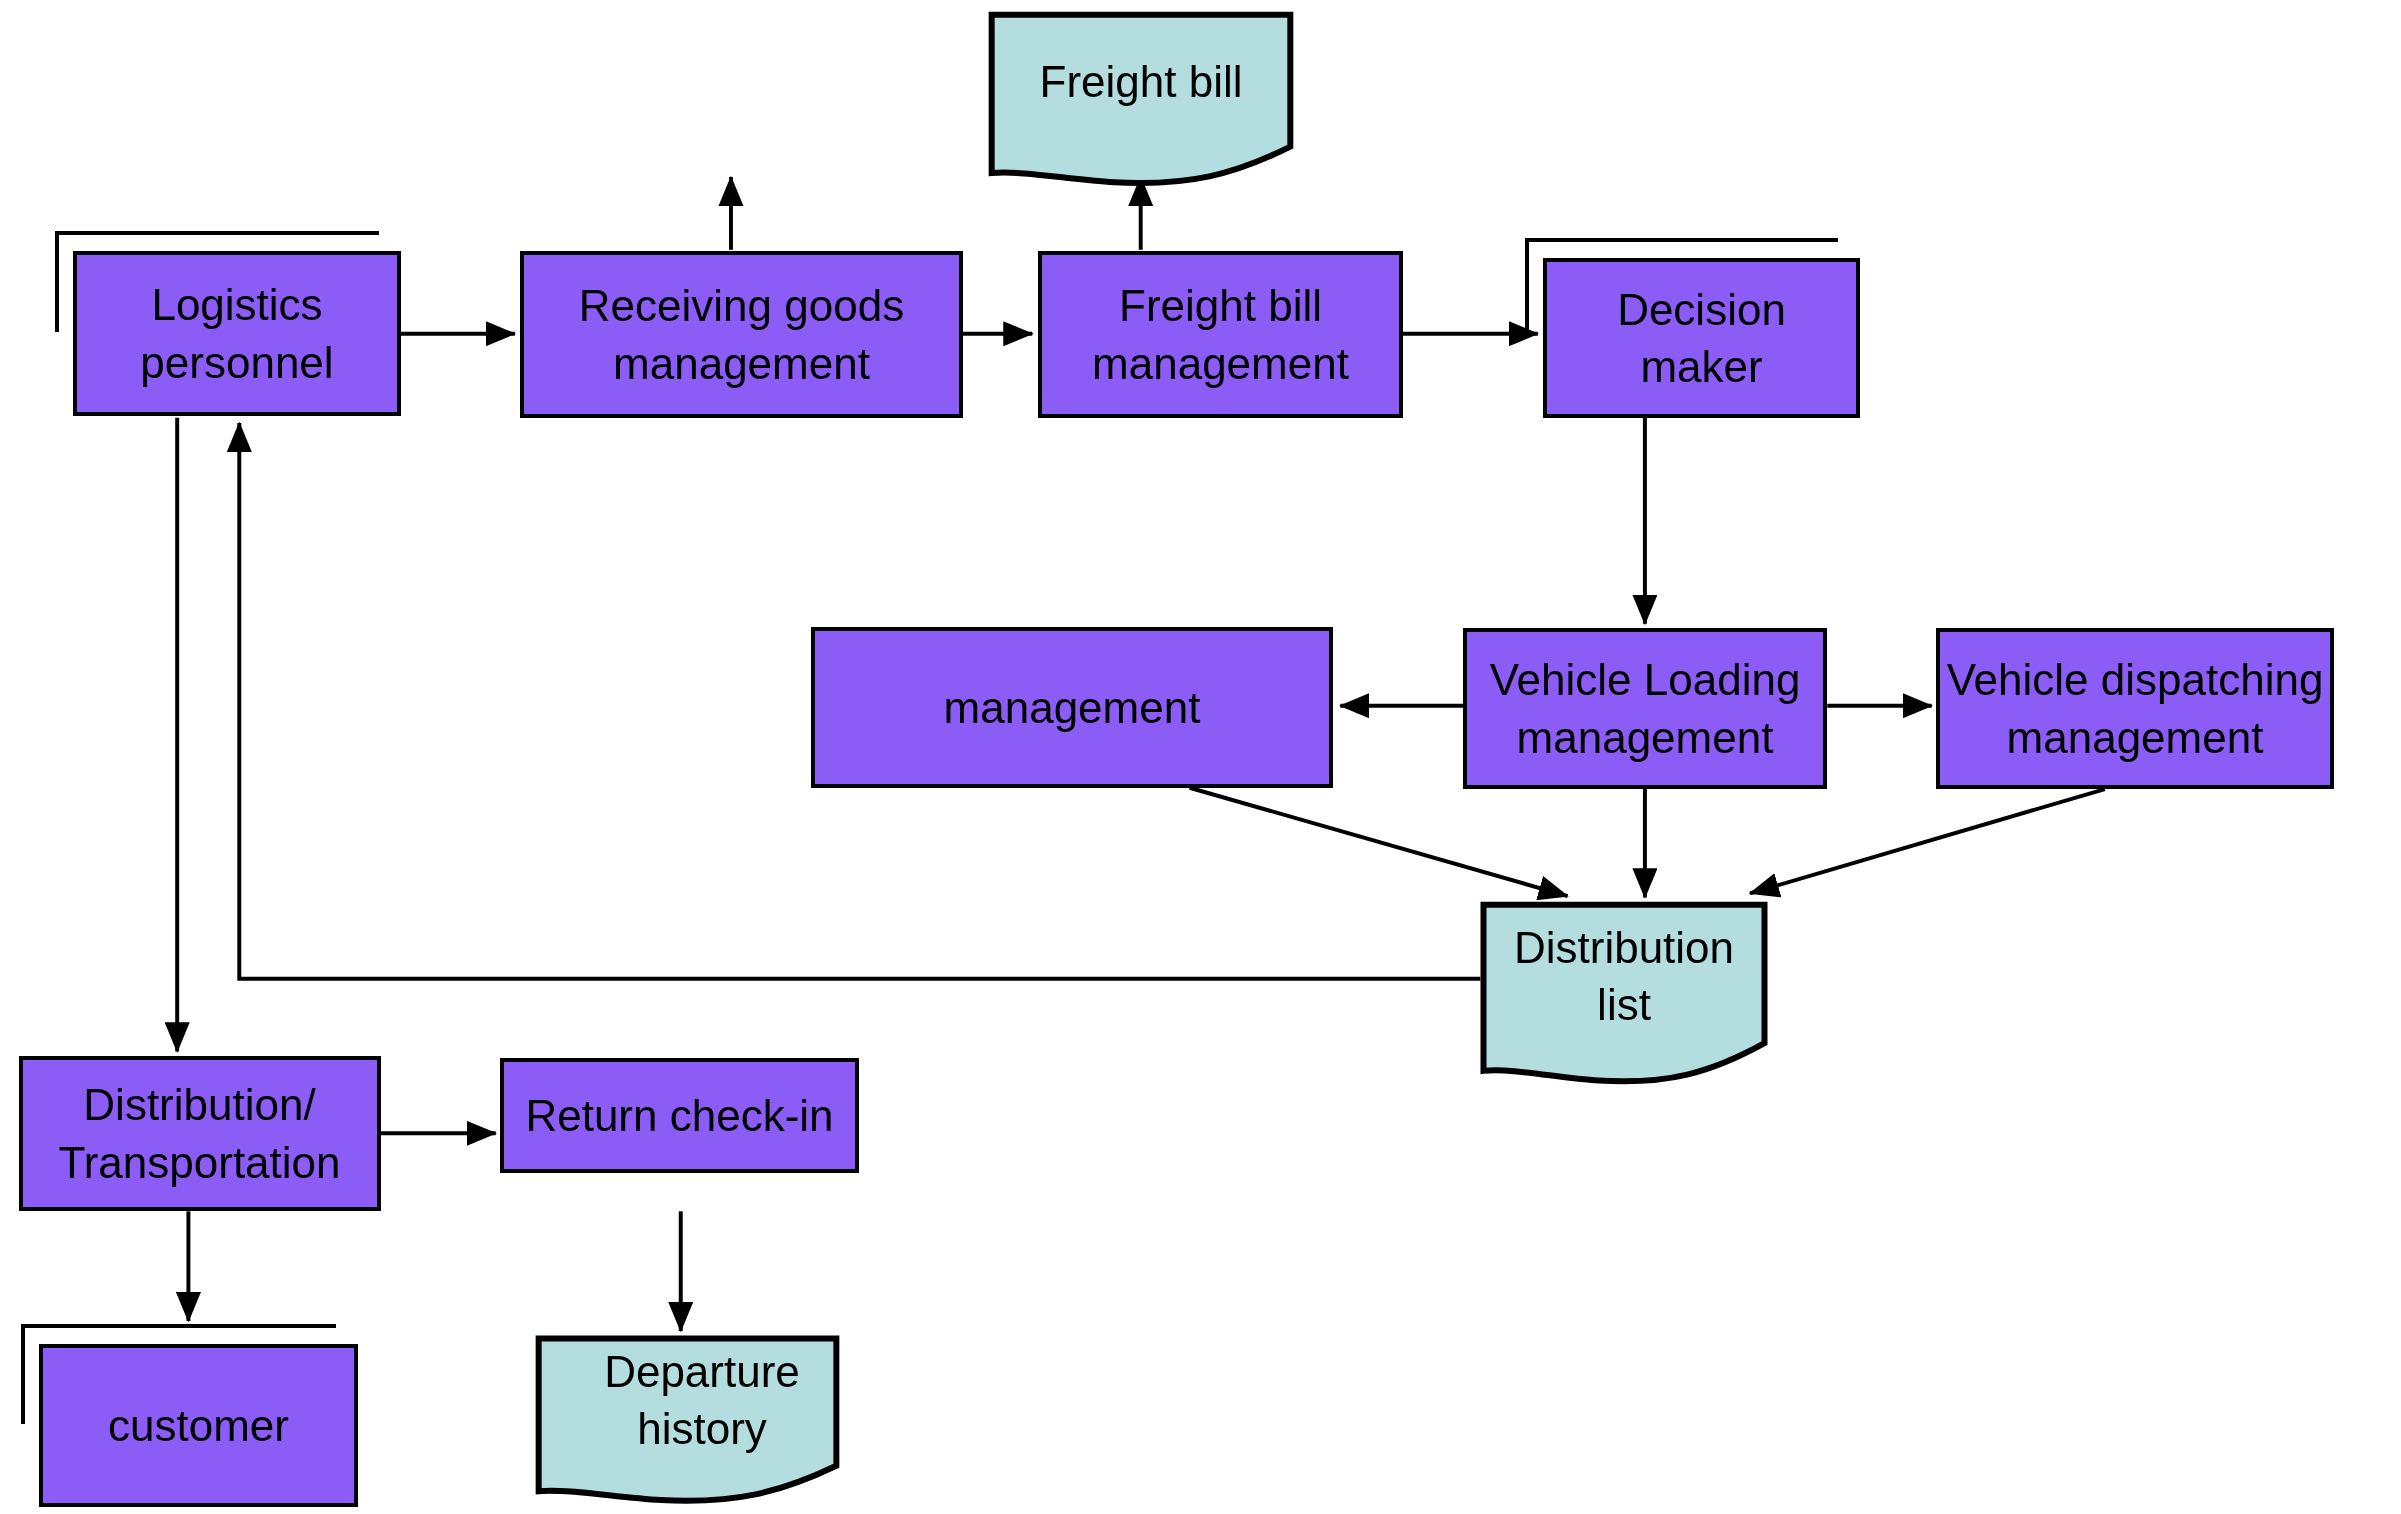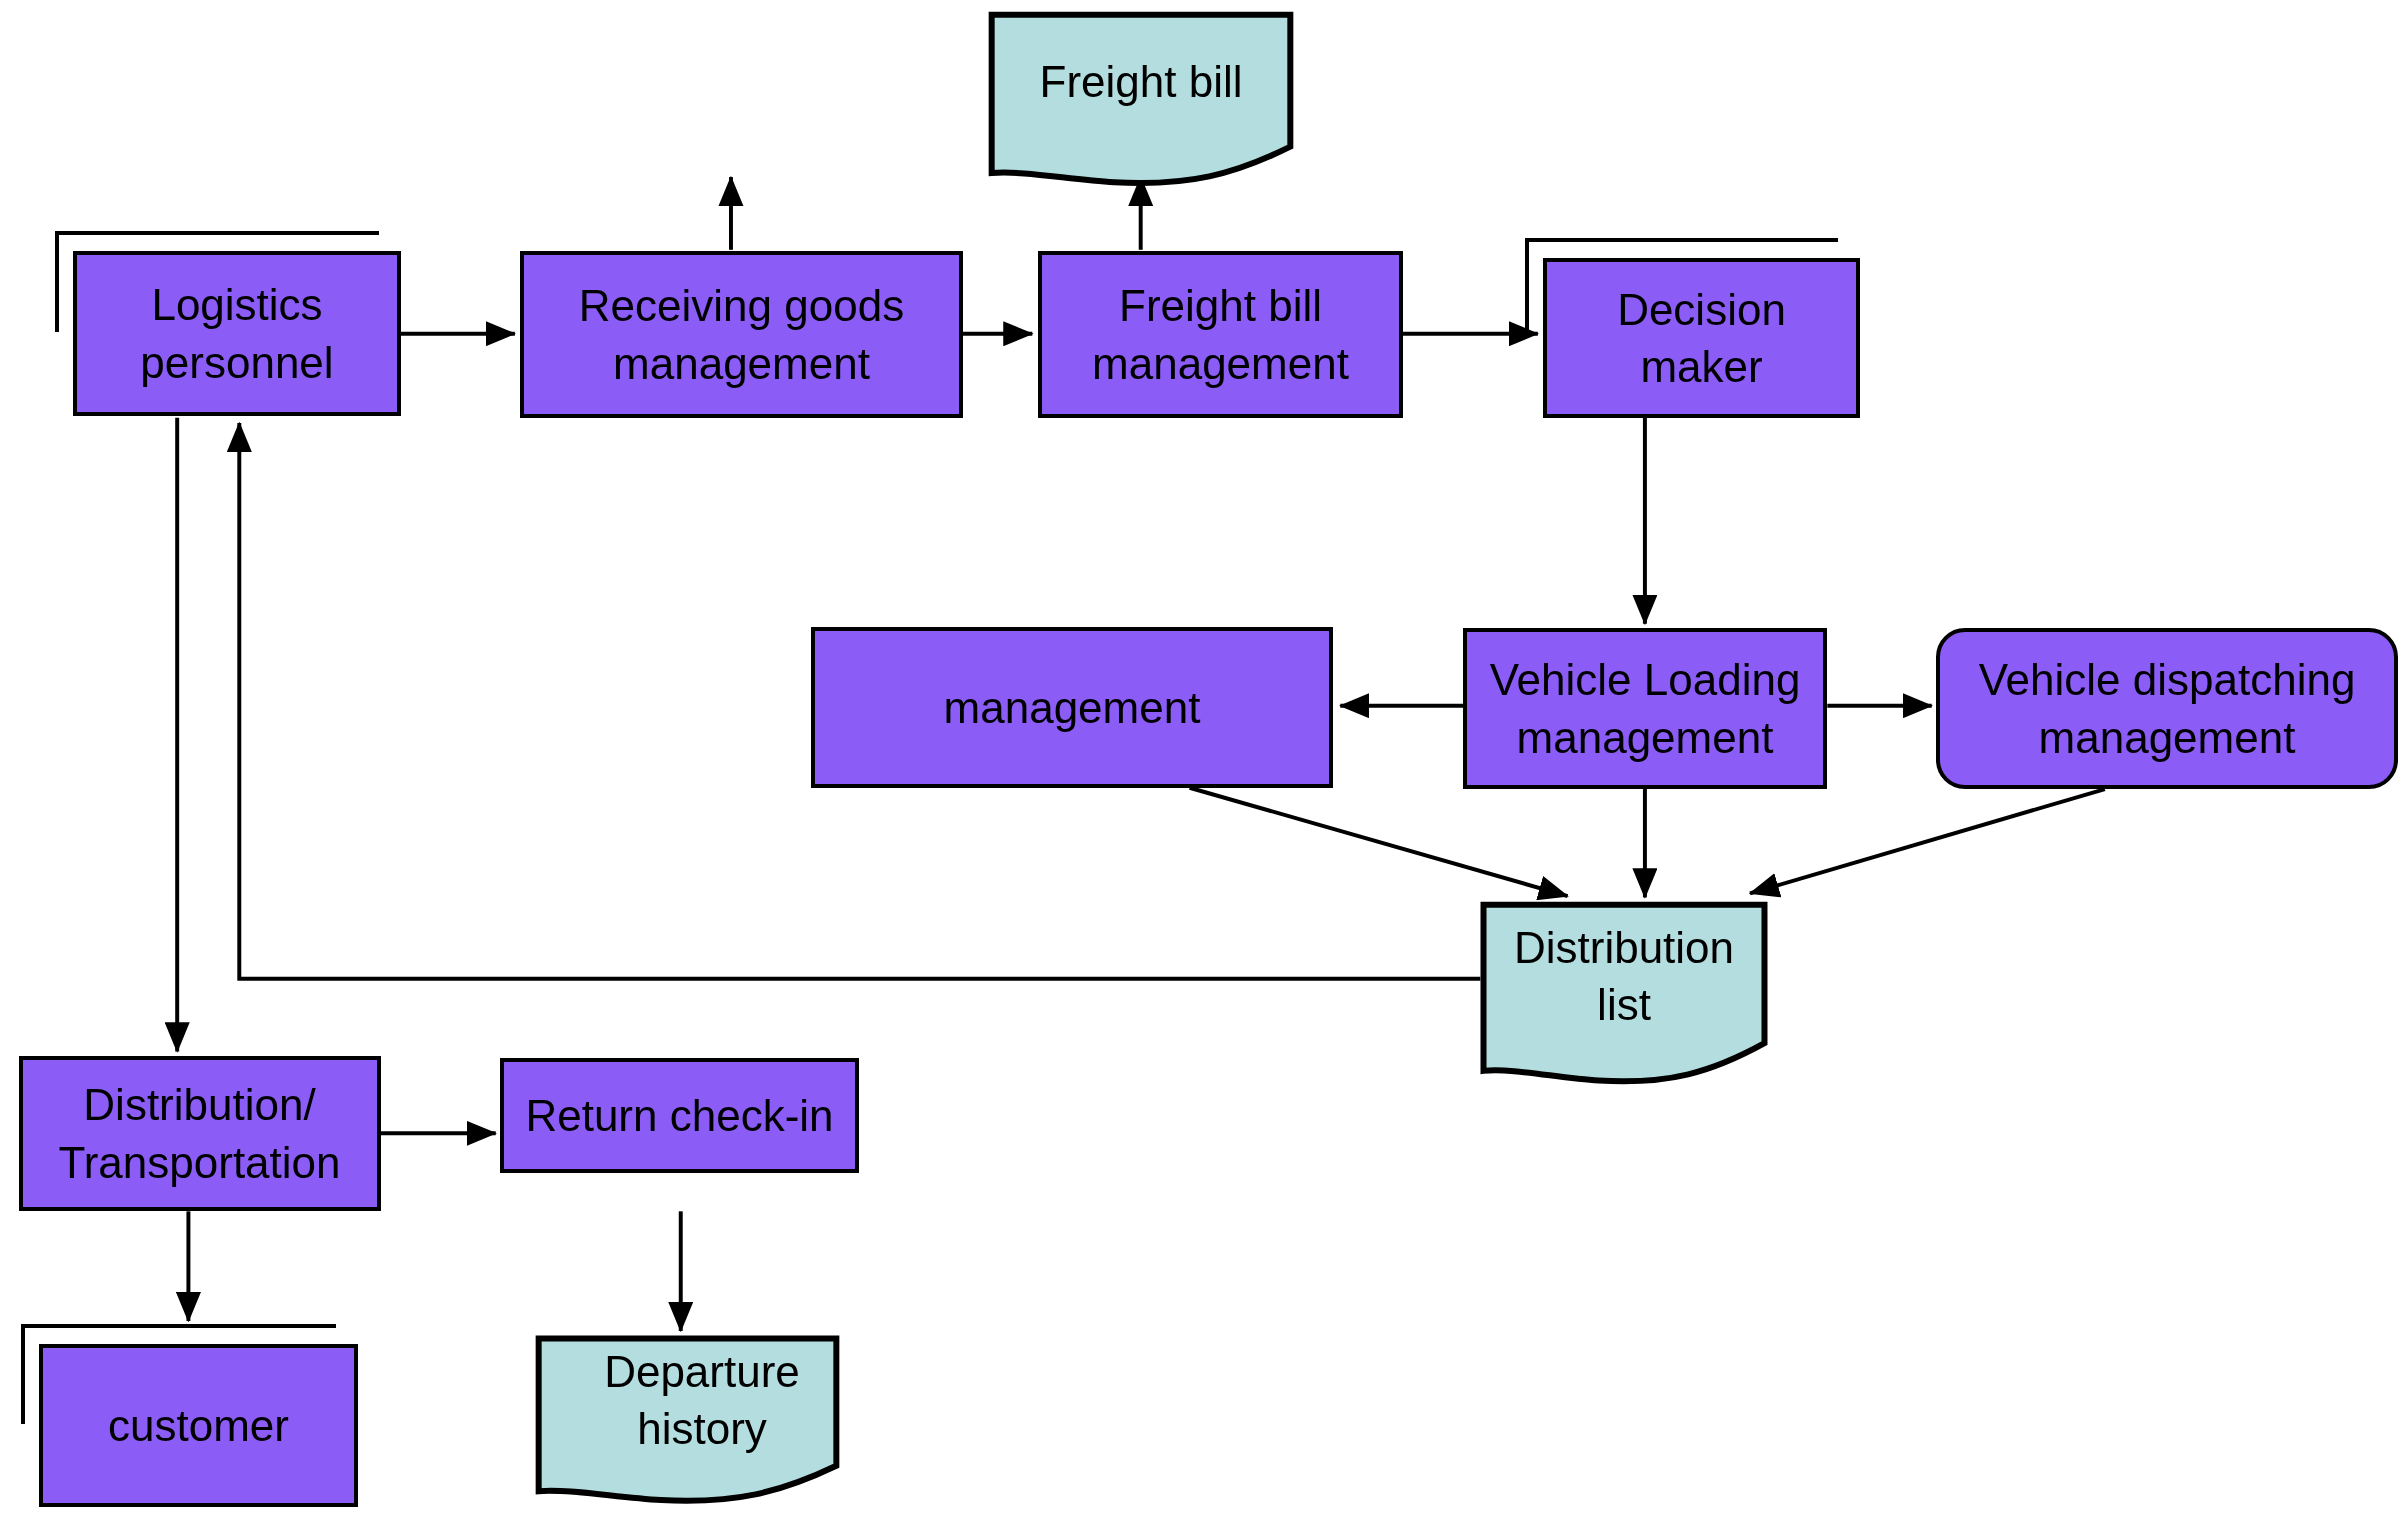--- a/index.html
+++ b/index.html
@@ -74,21 +74,21 @@
 
   <div class="node" style="left:811px;top:627px;width:522px;height:161px;">
     <span>management</span>
   </div>
 
   <div class="node" style="left:1463px;top:628px;width:364px;height:161px;">
     <span>Vehicle Loading</span>
     <span>management</span>
   </div>
 
-  <div class="node" style="left:1936px;top:628px;width:462px;height:161px;border-radius:29px;">
+  <div class="node" style="left:1936px;top:628px;width:398px;height:161px;">
     <span>Vehicle dispatching</span>
     <span>management</span>
   </div>
 
   <div class="node" style="left:18.5px;top:1056px;width:362px;height:155px;">
     <span>Distribution/</span>
     <span>Transportation</span>
   </div>
 
   <div class="node" style="left:500px;top:1058px;width:359px;height:115px;">

